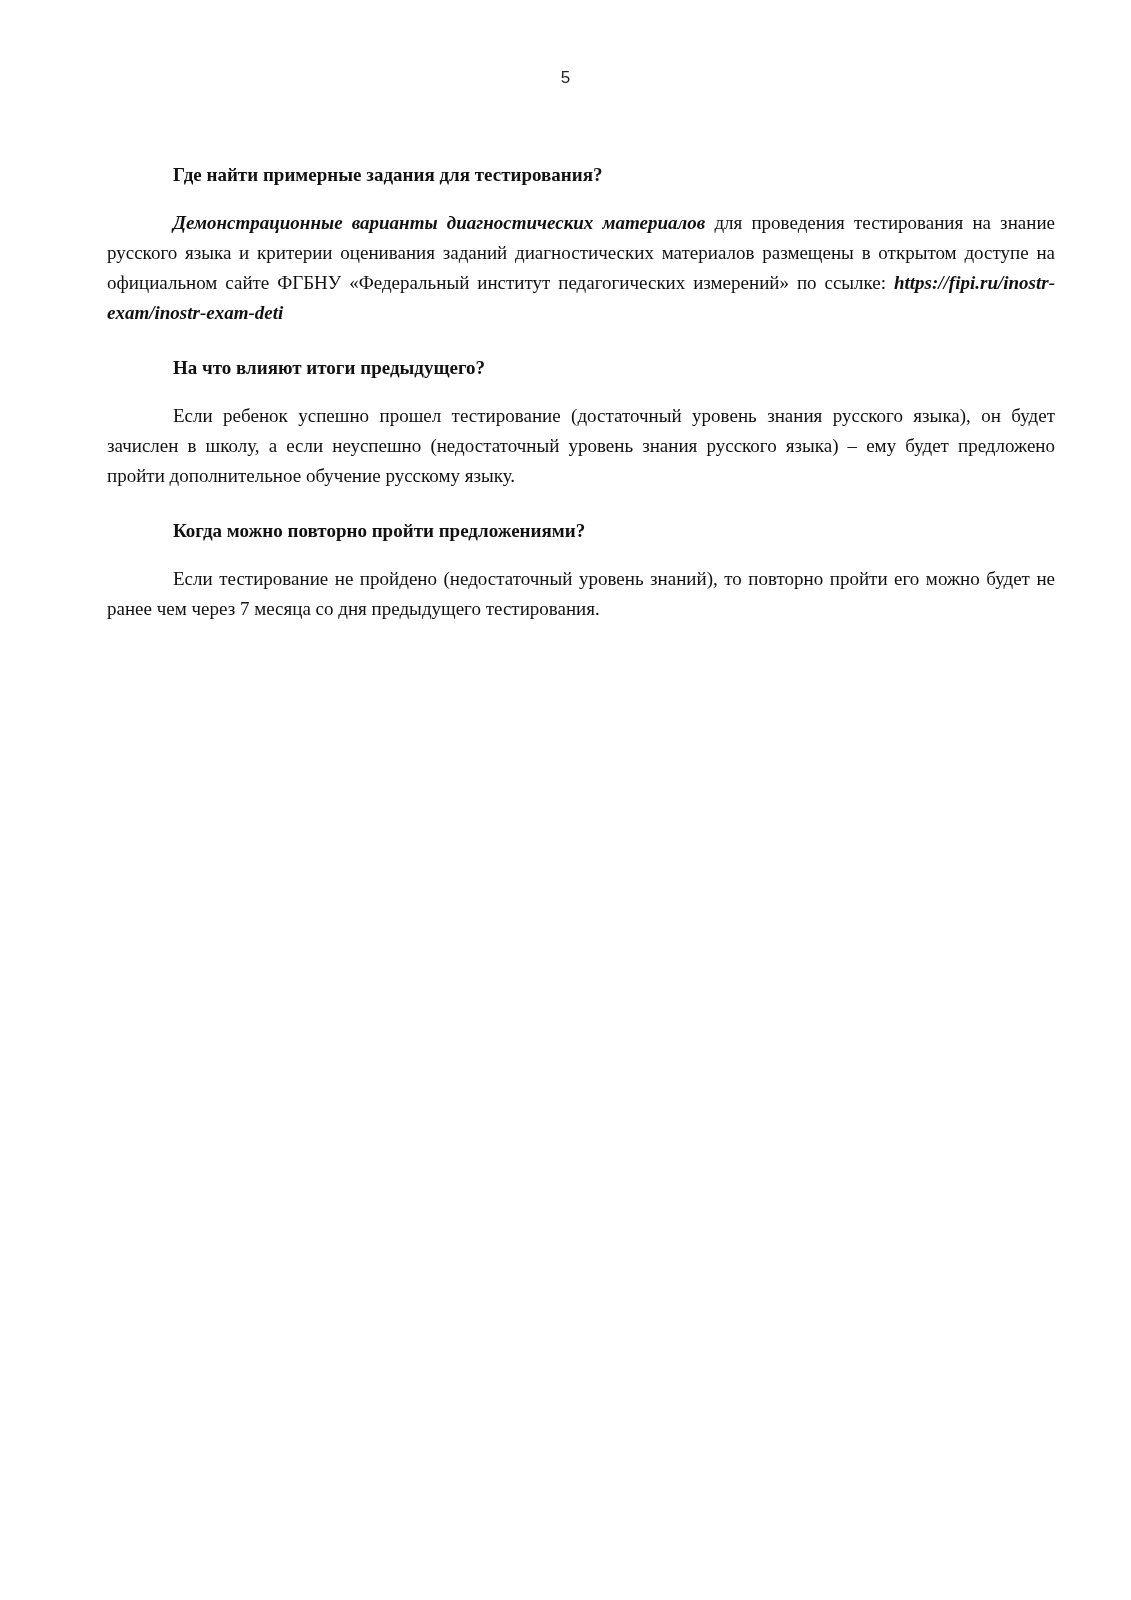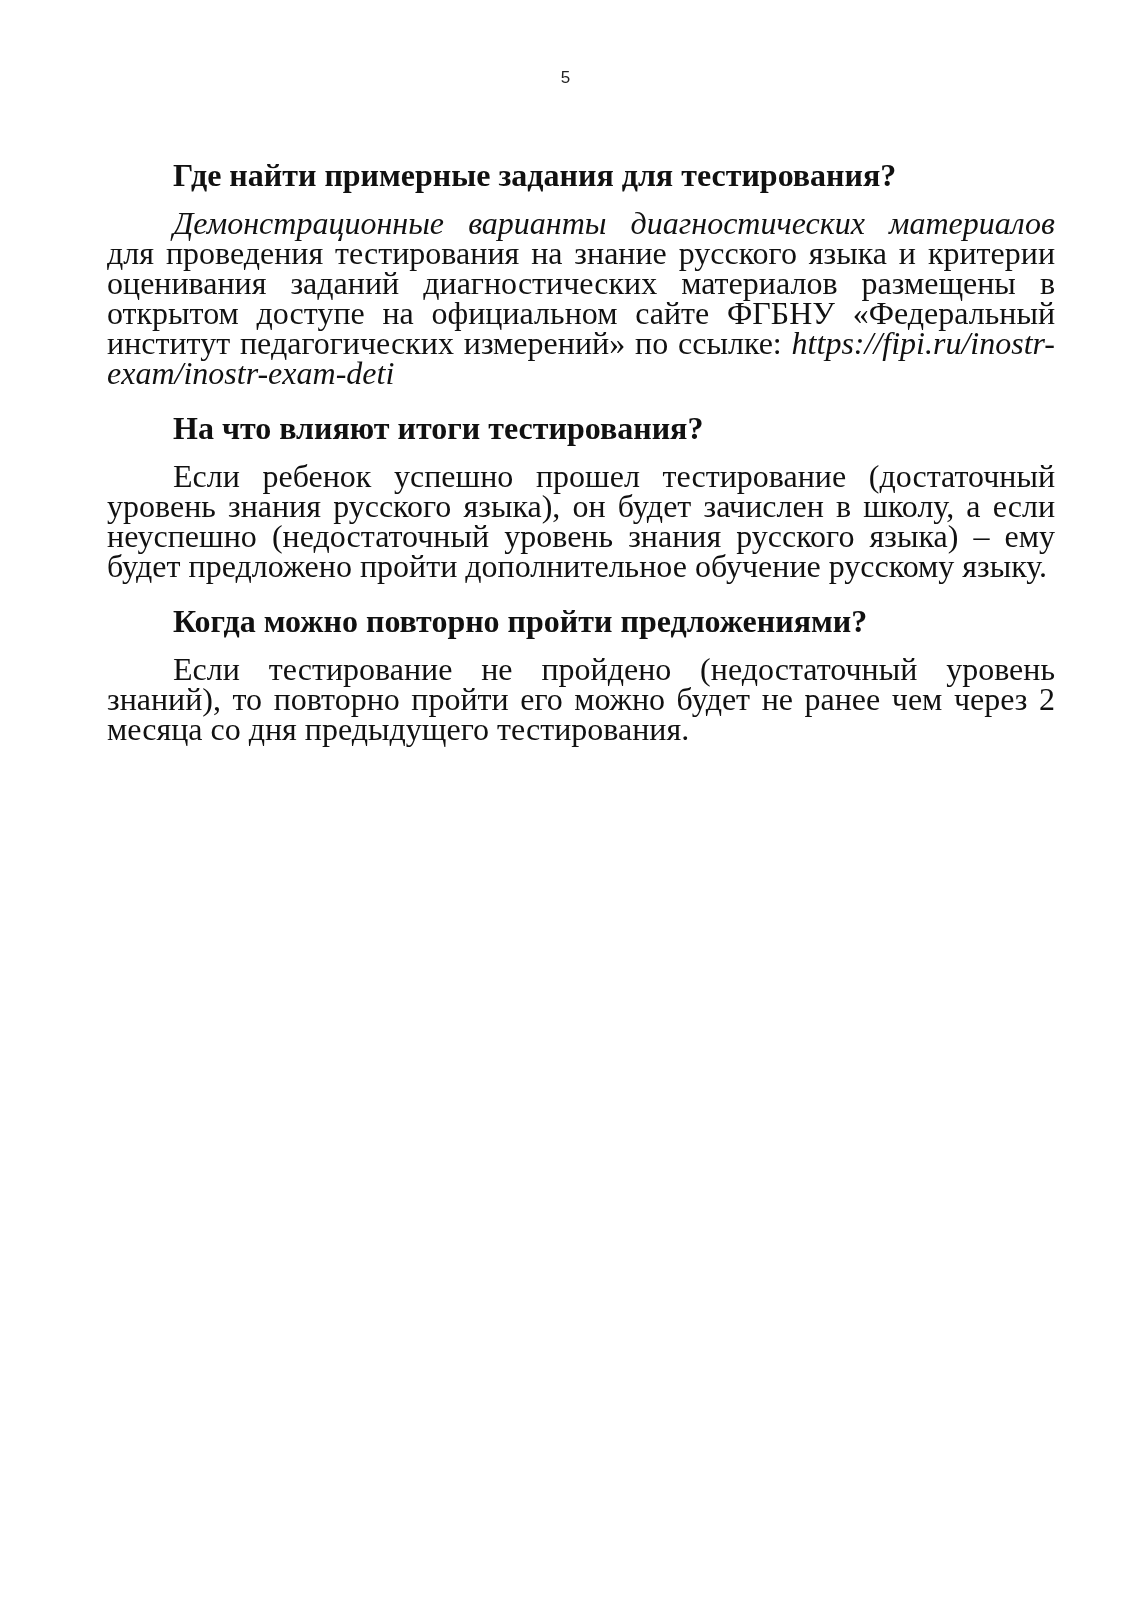--- a/index.html
+++ b/index.html
@@ -7,48 +7,48 @@
   .page {
     position: absolute; left: 0; top: 0; width: 1131px; height: 1600px; background: #fff;
     font-family: "Liberation Serif", serif; color: #111;
   }
   .page-number {
     position: absolute; top: 68px; left: 0; width: 1131px; text-align: center;
     font-family: "Liberation Sans", sans-serif; font-size: 17px; color: #222;
   }
   .content {
     position: absolute; left: 107px; top: 160px; width: 948px;
-    font-size: 32px; line-height: 30px;
+    font-size: 19px; line-height: 30px;
   }
   .heading {
     font-weight: bold; text-indent: 66px; margin: 0 0 18px 0;
   }
   p.para {
     margin: 0; text-align: justify; text-indent: 66px;
   }
   .section { margin-bottom: 25px; }
-  .italic-bold { font-style: italic; font-weight: normal; }
+  .italic-bold { font-style: italic; font-weight: bold; }
 </style>
 </head>
 <body>
 
 <div class="page">
   <div class="page-number">5</div>
 
   <div class="content">
 
     <div class="section">
       <div class="heading">Где найти примерные задания для тестирования?</div>
       <p class="para"><span class="italic-bold">Демонстрационные варианты диагностических материалов</span><span> для проведения тестирования на знание русского языка и критерии оценивания заданий диагностических материалов размещены в открытом доступе на официальном сайте ФГБНУ «Федеральный институт педагогических измерений» по ссылке: </span><span class="italic-bold">https://fipi.ru/inostr-exam/inostr-exam-deti</span></p>
     </div>
 
     <div class="section">
-      <div class="heading">На что влияют итоги тестирования?</div>
+      <div class="heading">На что влияют итоги предыдущего?</div>
       <p class="para">Если ребенок успешно прошел тестирование (достаточный уровень знания русского языка), он будет зачислен в школу, а если неуспешно (недостаточный уровень знания русского языка) – ему будет предложено пройти дополнительное обучение русскому языку.</p>
     </div>
 
     <div class="section">
       <div class="heading">Когда можно повторно пройти предложениями?</div>
-      <p class="para">Если тестирование не пройдено (недостаточный уровень знаний), то повторно пройти его можно будет не ранее чем через 2 месяца со дня предыдущего тестирования.</p>
+      <p class="para">Если тестирование не пройдено (недостаточный уровень знаний), то повторно пройти его можно будет не ранее чем через 7 месяца со дня предыдущего тестирования.</p>
     </div>
 
   </div>
 </div>
 
 </body></html>

